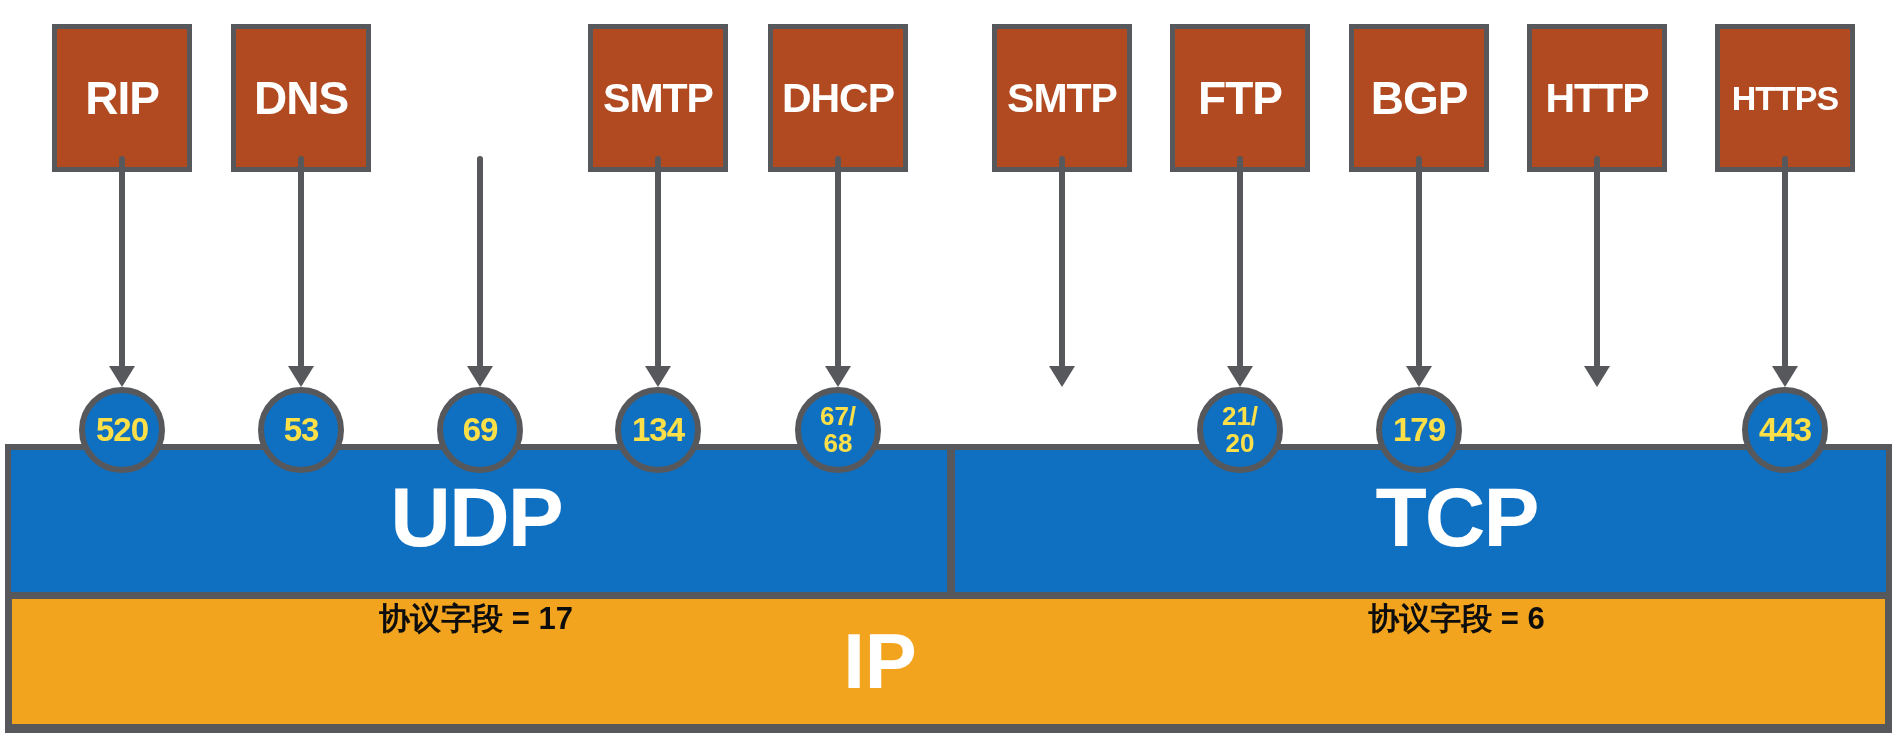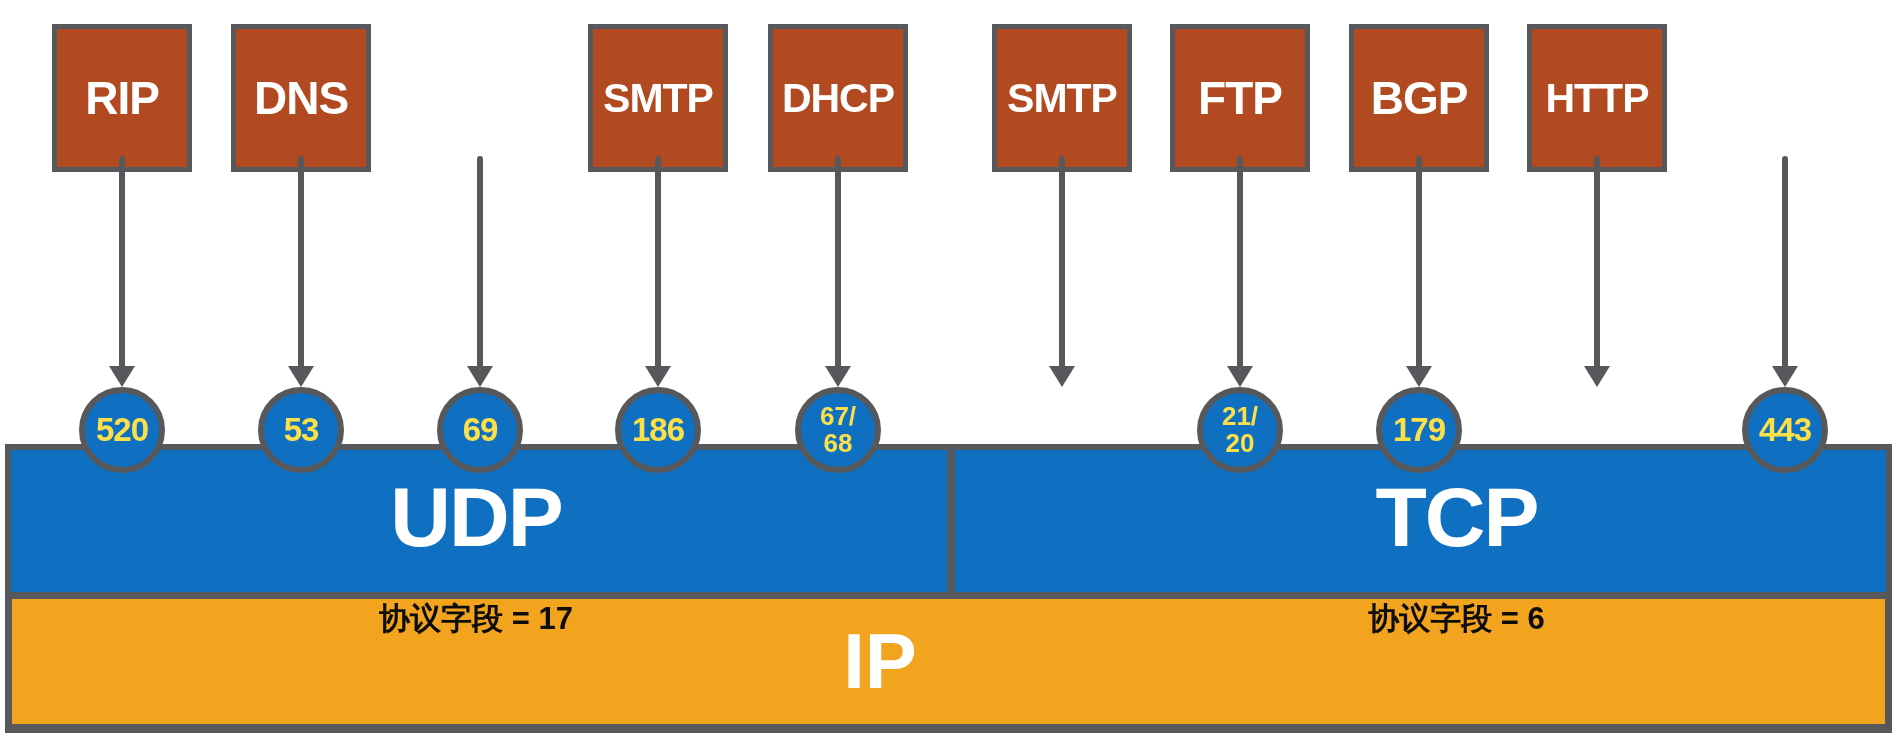--- a/index.html
+++ b/index.html
@@ -112,21 +112,21 @@
       </div>
   </div>
 
   <div class="col" style="left:588px">
     <div class="pbox len4">
         <span>SMTP</span>
       </div>
     <div class="stem"></div>
     <div class="ahead"></div>
     <div class="pcircle">
-        <span>186</span>
+        <span>134</span>
         <span></span>
       </div>
   </div>
 
   <div class="col" style="left:768px">
     <div class="pbox len4">
         <span>DHCP</span>
       </div>
     <div class="stem"></div>
     <div class="ahead"></div>
@@ -170,20 +170,23 @@
 
   <div class="col" style="left:1527px">
     <div class="pbox len4">
         <span>HTTP</span>
       </div>
     <div class="stem"></div>
     <div class="ahead"></div>
   </div>
 
   <div class="col" style="left:1715px">
+    <div class="pbox len5">
+        <span>HTTPS</span>
+      </div>
     <div class="stem"></div>
     <div class="ahead"></div>
     <div class="pcircle">
         <span>443</span>
         <span></span>
       </div>
   </div>
 
 </div>
 

